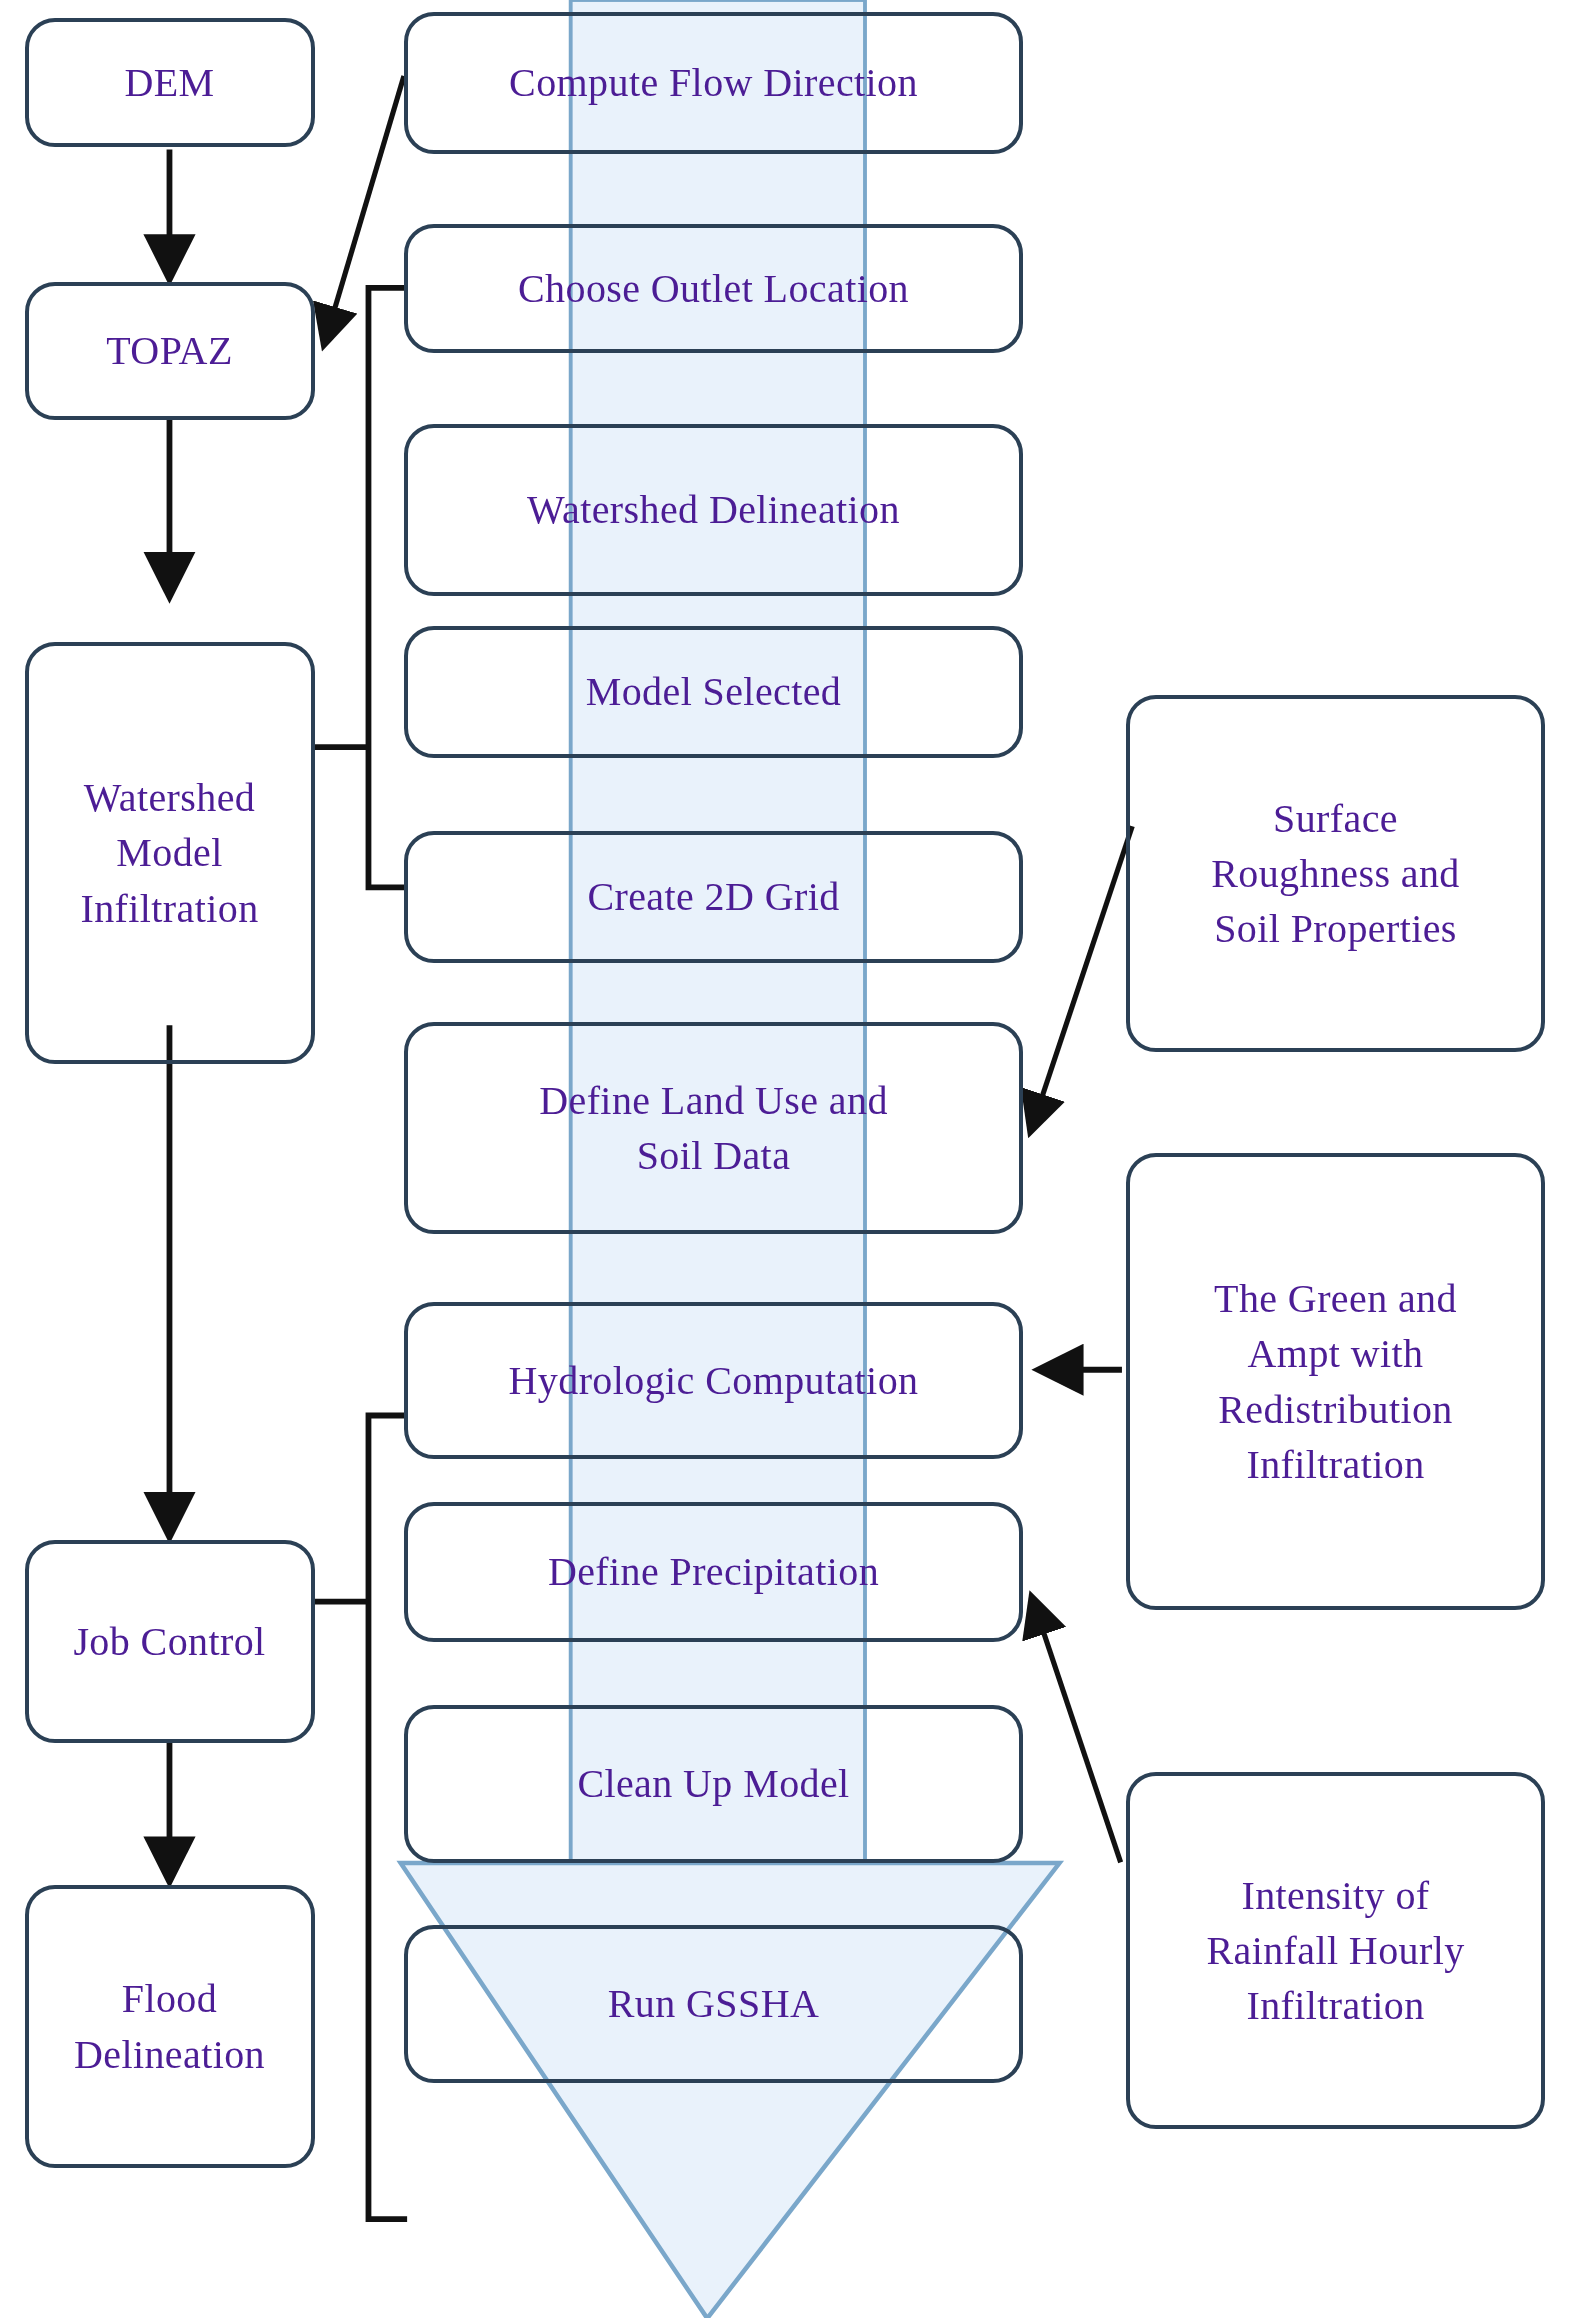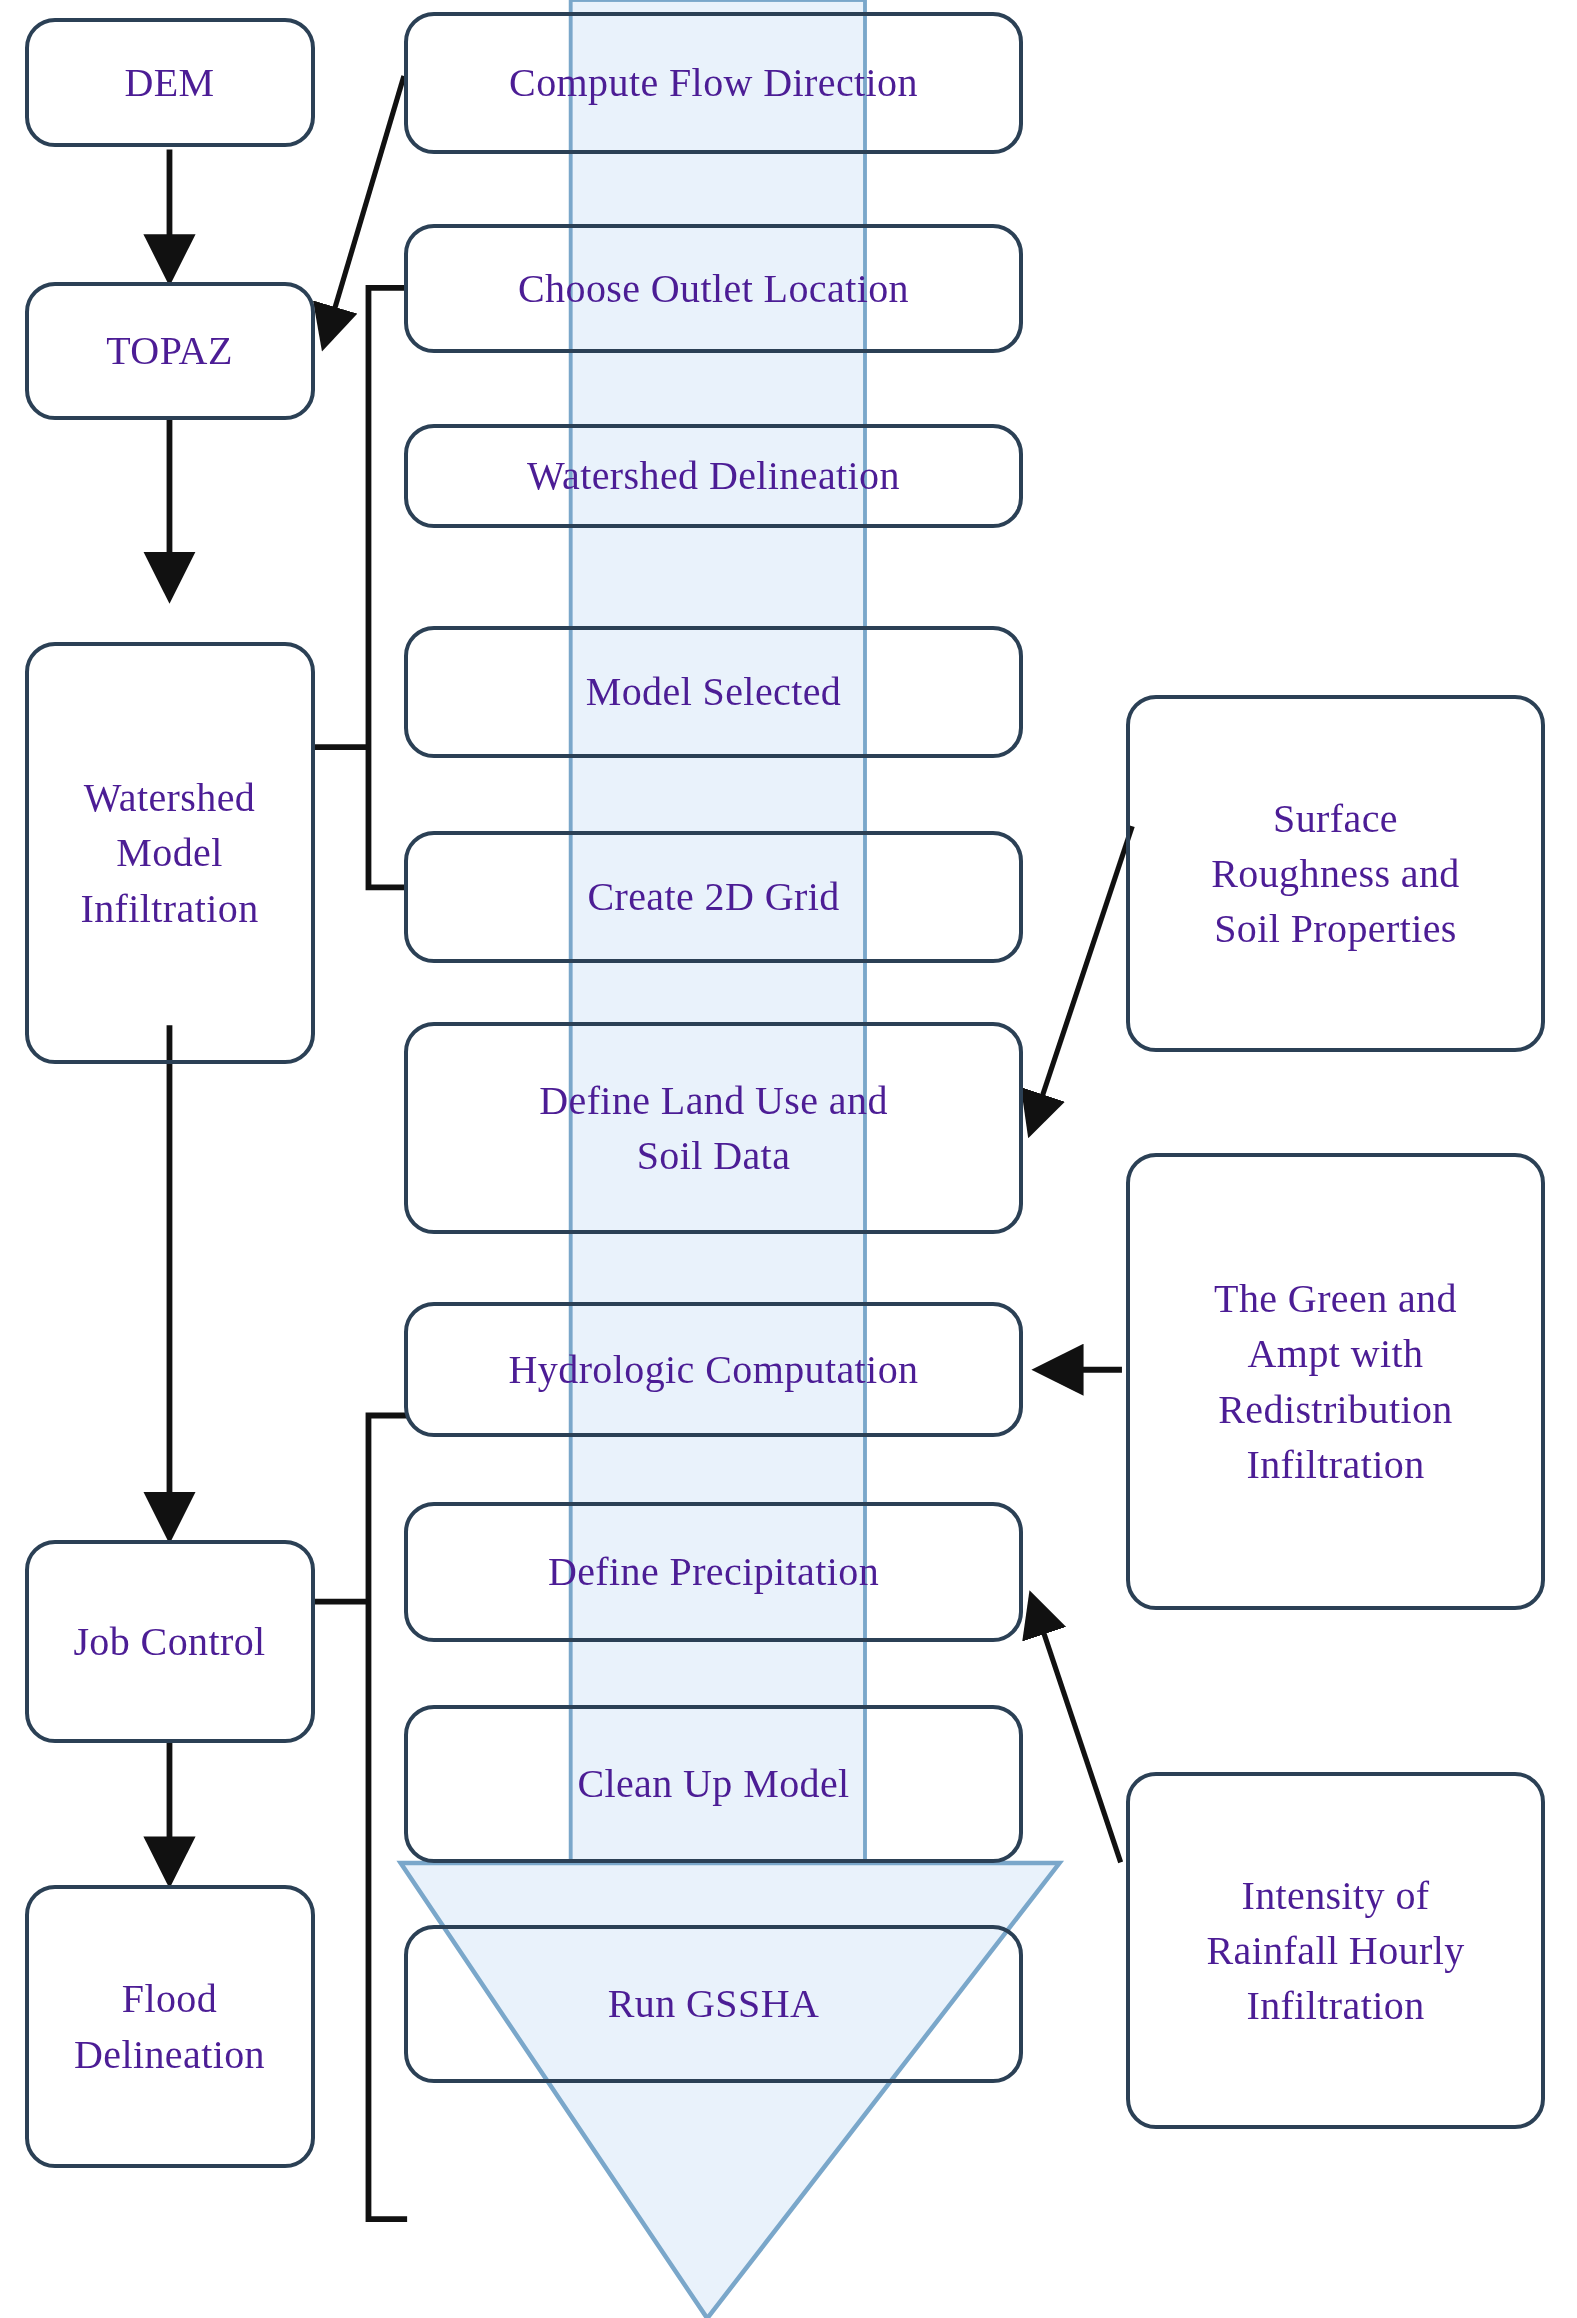--- a/index.html
+++ b/index.html
@@ -122,38 +122,38 @@
   </div>
 
   <div class="node" style="left:404px; top:11.6px; width:619px; height:142px;">
     <span class="label">Compute Flow Direction</span>
   </div>
 
   <div class="node" style="left:404px; top:224px; width:619px; height:129px;">
     <span class="label">Choose Outlet Location</span>
   </div>
 
-  <div class="node" style="left:404px; top:424px; width:619px; height:104px;">
+  <div class="node" style="left:404px; top:424px; width:619px; height:172px;">
     <span class="label">Watershed  Delineation</span>
   </div>
 
   <div class="node" style="left:404px; top:626px; width:619px; height:132px;">
     <span class="label">Model Selected</span>
   </div>
 
   <div class="node" style="left:404px; top:831px; width:619px; height:132px;">
     <span class="label">Create 2D Grid</span>
   </div>
 
   <div class="node" style="left:404px; top:1022px; width:619px; height:212px;">
     <span class="label">Define Land Use and
 Soil Data</span>
   </div>
 
-  <div class="node" style="left:404px; top:1302px; width:619px; height:135px;">
+  <div class="node" style="left:404px; top:1302px; width:619px; height:157px;">
     <span class="label">Hydrologic Computation</span>
   </div>
 
   <div class="node" style="left:404px; top:1502px; width:619px; height:140px;">
     <span class="label">Define Precipitation</span>
   </div>
 
   <div class="node" style="left:404px; top:1705px; width:619px; height:158px;">
     <span class="label">Clean Up Model</span>
   </div>

